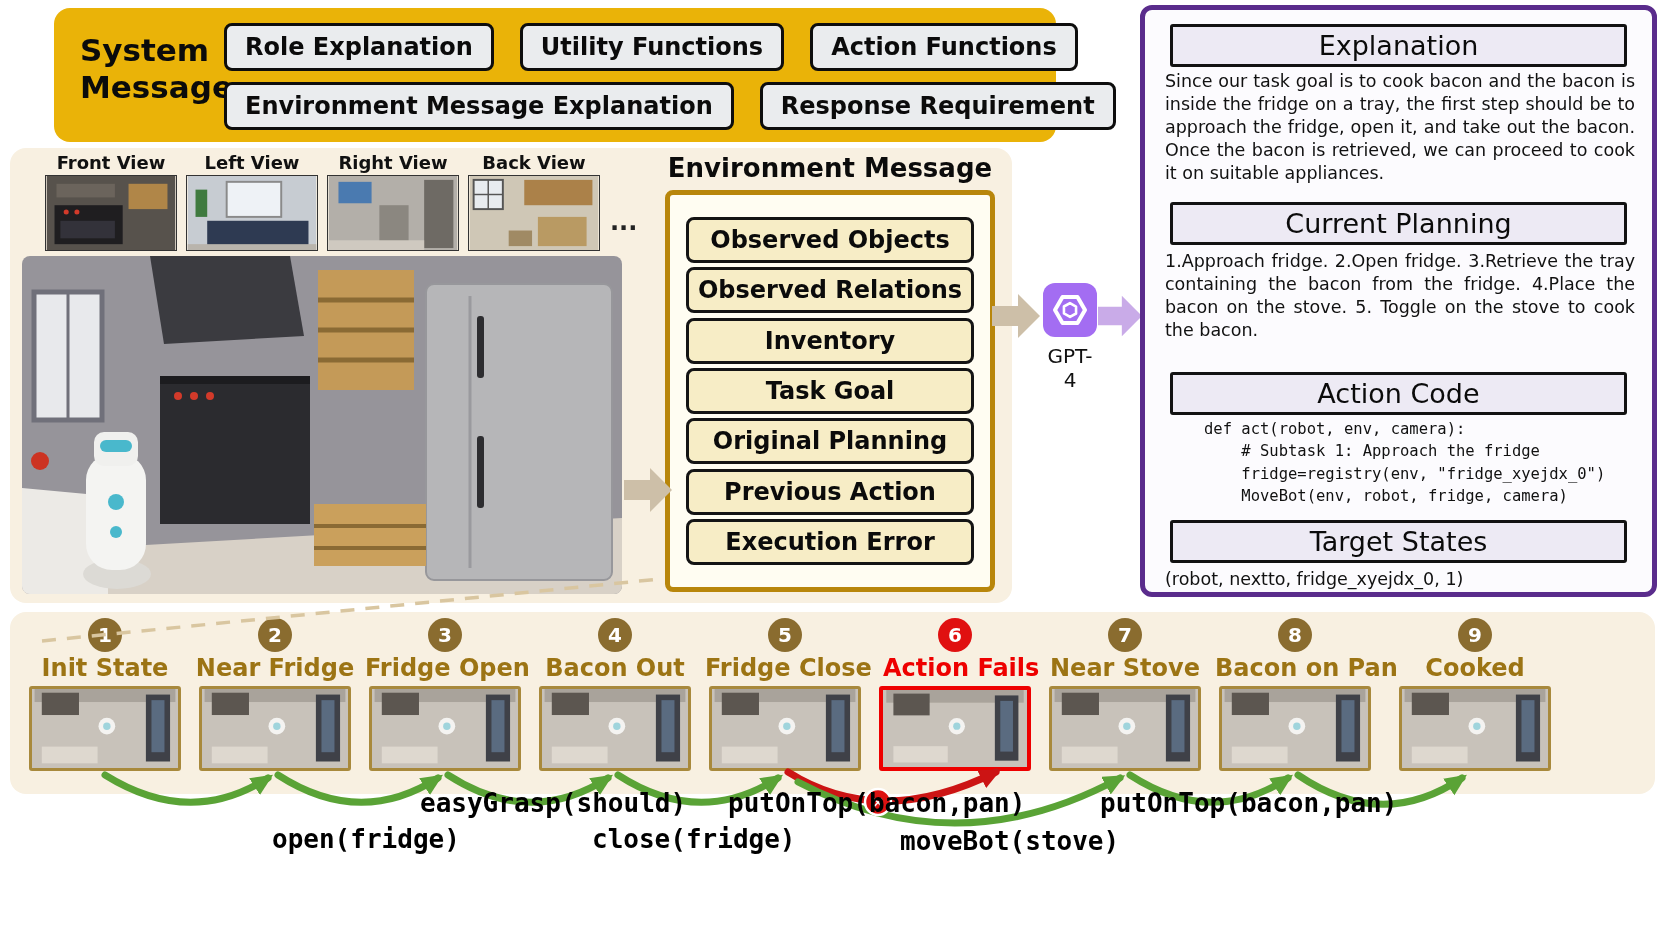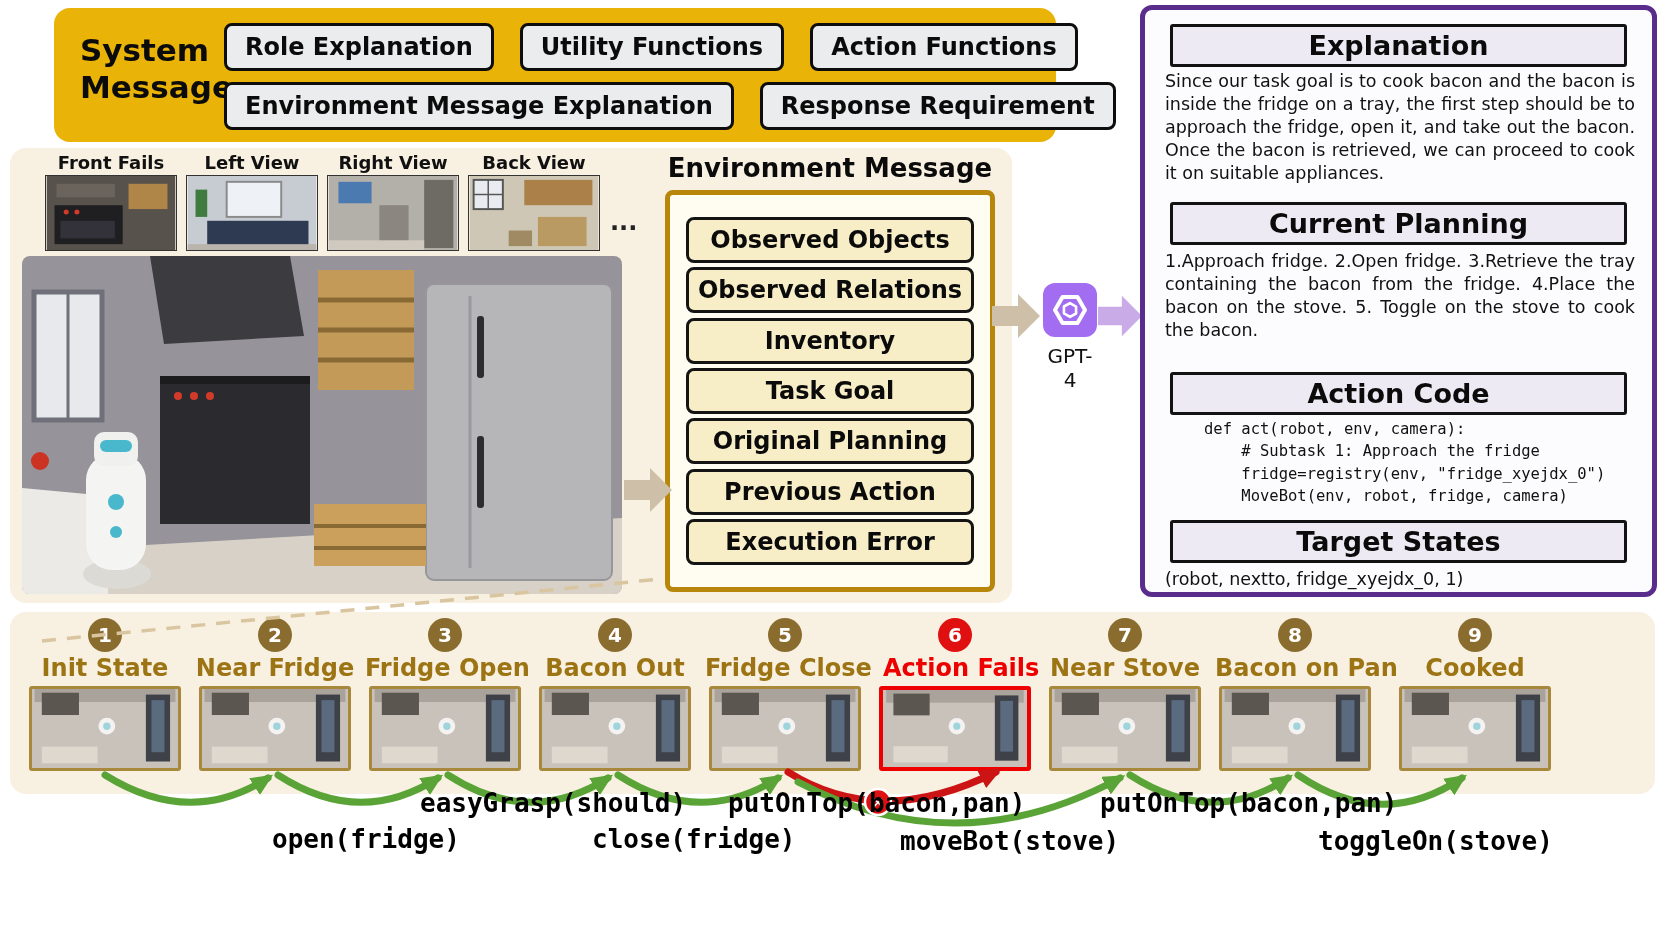--- a/index.html
+++ b/index.html
@@ -29,21 +29,21 @@
   .env-item { background:#f7edc6; border:3px solid #141414; border-radius:8px; text-align:center;
               font-size:24px; font-weight:bold; padding:6px 0; color:#0b0b0b; }
 
   
   .gpt { width:56px; text-align:center; }
   .gpt-label { font-size:20px; color:#111; margin-top:3px; }
 
   
   .rp { left:1140px; top:5px; width:517px; height:592px; background:#fcfbfe; border:5px solid #5a2c8c; border-radius:12px; }
   .rp-header { left:25px; width:457px; background:#edeaf4; border:3px solid #121212; border-radius:3px;
-               text-align:center; font-size:27px; font-weight:bold; padding:3px 16px; color:#0b0b0b; position:absolute; }
+               text-align:center; font-size:27px; font-weight:normal; padding:3px 16px; color:#0b0b0b; position:absolute; }
   .rp-text { left:20px; width:470px; font-size:17.5px; line-height:1.32; color:#111; text-align:justify; position:absolute; }
   .rp-code { left:20px; width:480px; font-family:"DejaVu Sans Mono", monospace; font-size:15.5px; line-height:1.45;
              white-space:pre; color:#111; position:absolute;margin-left:39px; }
 
   
   .tl-panel { left:10px; top:612px; width:1645px; height:182px; background:#f8f0e1; border-radius:16px; }
   .step { top:0; width:160px; height:182px; position:absolute; }
   .step-num { width:34px; height:34px; border-radius:50%; background:#8a6c2f; color:#fff; font-size:20px;
               font-weight:bold; display:flex; align-items:center; justify-content:center; margin:6px auto 0; }
   .step-label { text-align:center; font-size:24px; font-weight:bold; color:#9c7414; margin-top:2px; white-space:nowrap; }
@@ -91,21 +91,21 @@
     </div>
     <div class="btn-row btn-row2">
       <div class="btn">Environment Message Explanation</div>
       <div class="btn">Response Requirement</div>
     </div>
   </div>
 
   <div class="abs env-panel">
 
     <div class="cam" style="left:35px">
-      <div class="cam-label">Front Fails</div>
+      <div class="cam-label">Front View</div>
       <svg viewBox="0 0 132 76">
         <rect width="132" height="76" fill="#57524c"></rect>
         <rect x="10" y="8" width="60" height="14" fill="#6b645c"></rect>
         <rect x="84" y="8" width="40" height="26" fill="#b08648"></rect>
         <rect x="8" y="30" width="70" height="40" fill="#1f1e20"></rect>
         <circle cx="20" cy="37" r="2.6" fill="#d23a2a"></circle>
         <circle cx="31" cy="37" r="2.6" fill="#d23a2a"></circle>
         <rect x="14" y="46" width="56" height="18" fill="#33323a"></rect>
       </svg>
     </div>
@@ -316,15 +316,14 @@
     <circle cx="878" cy="190" r="13" fill="#dd1111" stroke="#ffffff" stroke-width="2.5"></circle>
     <text x="878" y="196" text-anchor="middle" font-size="15" font-weight="bold" fill="#ffffff">✕</text>
   </svg>
 
   <div class="action-label" style="left:272px; top:824px">open(fridge)</div>
   <div class="action-label" style="left:420px; top:788px">easyGrasp(should)</div>
   <div class="action-label" style="left:592px; top:824px">close(fridge)</div>
   <div class="action-label" style="left:728px; top:788px">putOnTop(bacon,pan)</div>
   <div class="action-label" style="left:900px; top:826px">moveBot(stove)</div>
   <div class="action-label" style="left:1100px;top:788px">putOnTop(bacon,pan)</div>
-  <div class="action-label" style="left:1318px;top:826px">toggleOn(stove)</div>
 
 </div>
 
 </body></html>

